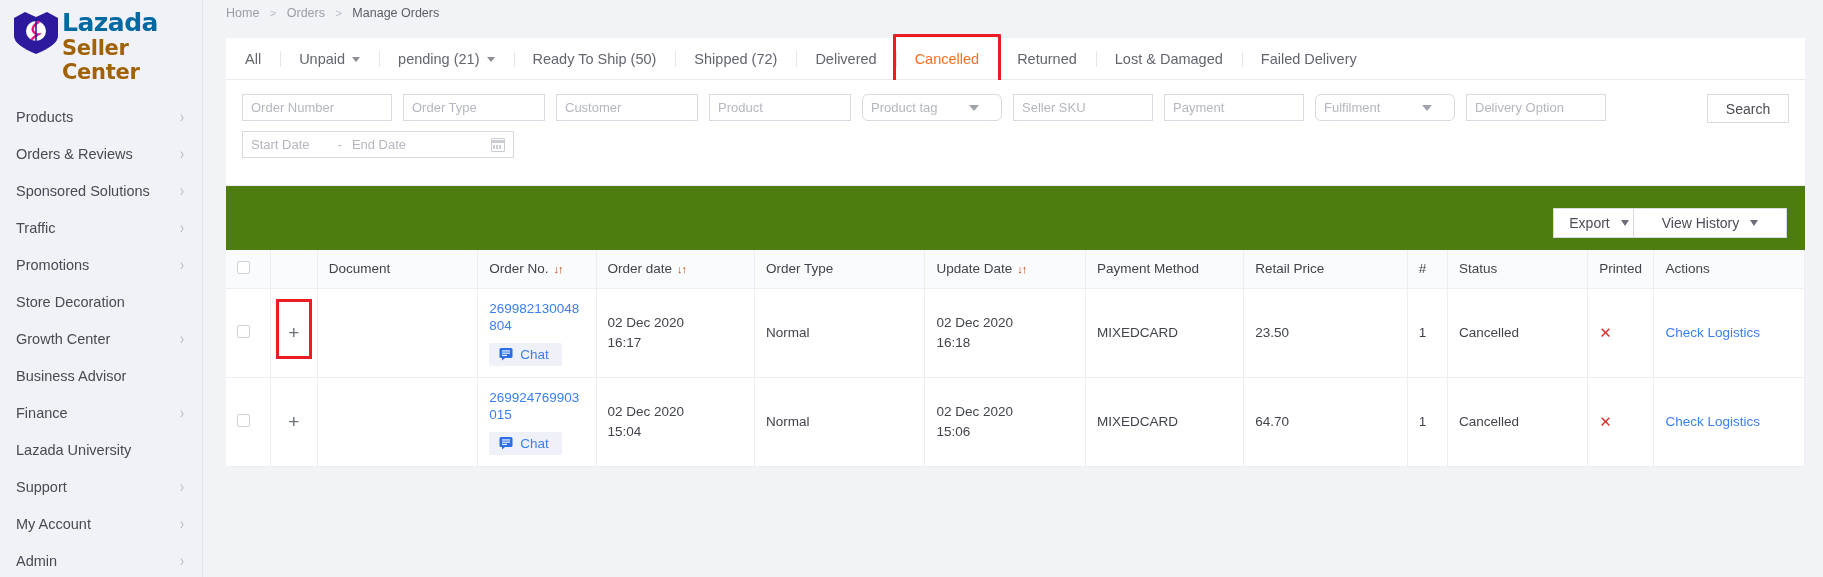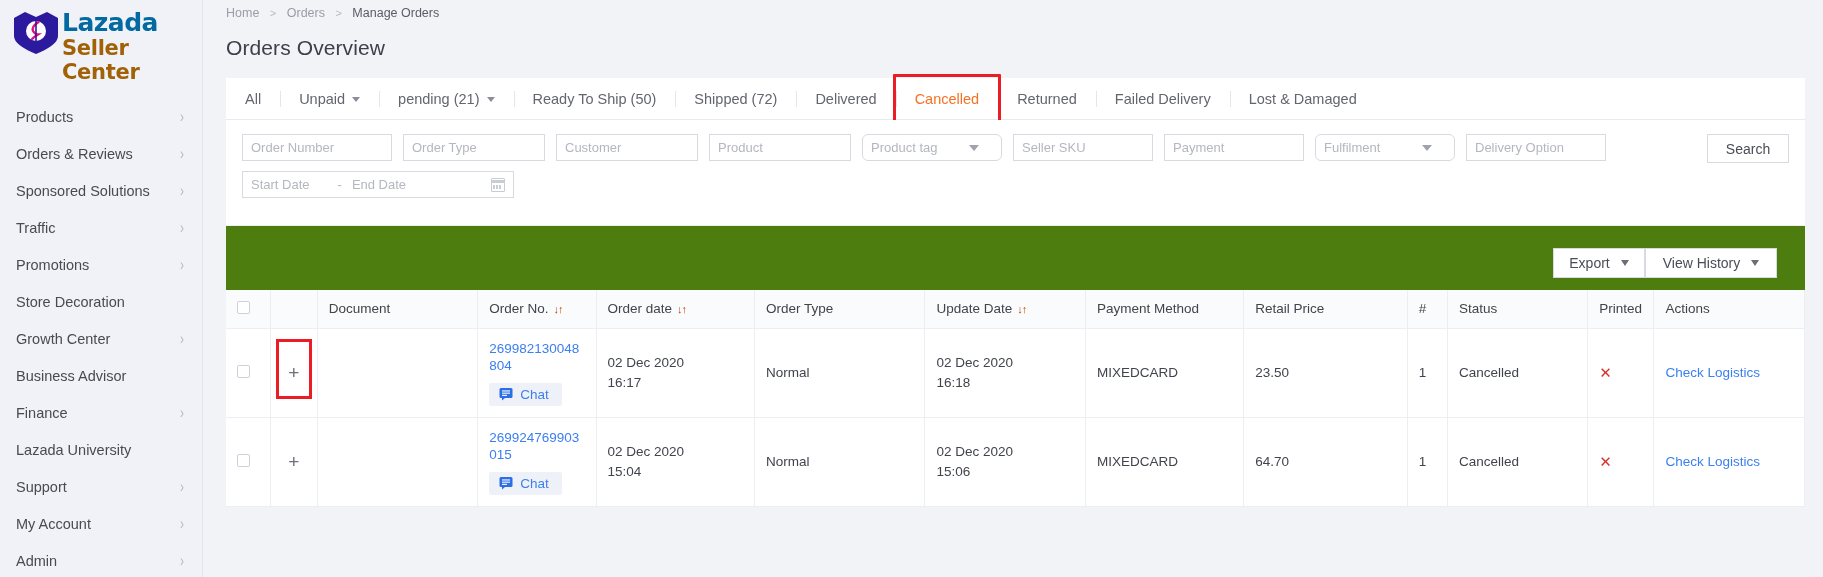--- a/index.html
+++ b/index.html
@@ -134,21 +134,21 @@
   .btn {
     position:absolute; top:22px; height:30px; border:1px solid #d7dae0;
     background:#fff; font-size:14px; color:#4a4d55;
     display:flex; align-items:center; justify-content:center; cursor:pointer;
   }
   .btn .bcaret {
     width:0;height:0;border-left:4.5px solid transparent;border-right:4.5px solid transparent;
     border-top:6px solid #6b6e76; margin-left:11px;
   }
   #btn-export { right:160px; width:92px; }
-  #btn-history { right:28px; width:132px;margin-left:24px; }
+  #btn-history { right:18px; width:154px;margin-left:24px; }
 
   
   .tbl-wrap { margin:0 18px 0 23px; background:#fff; }
   table.tbl { border-collapse:collapse; width:100%; table-layout:fixed; }
   table.tbl th {
     background:#fafbfc; font-weight:normal; font-size:13.5px; color:#41444c;
     text-align:left; padding:0 11px; height:38px;
     border-bottom:1px solid #eceef1; border-right:1px solid #eceef1;
     white-space:nowrap;
   }
@@ -263,21 +263,20 @@
   <div class="main">
 
     <div class="crumb">
       <span class="c-link">Home</span>
       <span class="sep">&gt;</span>
       <span class="c-link">Orders</span>
       <span class="sep">&gt;</span>
       <span class="c-cur">Manage Orders</span>
     </div>
 
-    <div class="title">Orders Overview</div>
 
     <div class="tabs-wrap">
       <div class="tab">
         <span>All</span>
       </div>
       <div class="tab">
         <span>Unpaid</span>
         <span class="caret"></span>
       </div>
       <div class="tab">
@@ -293,24 +292,24 @@
       <div class="tab">
         <span>Delivered</span>
       </div>
       <div class="tab active" id="tab-cancelled">
         <span>Cancelled</span>
       </div>
       <div class="tab">
         <span>Returned</span>
       </div>
       <div class="tab">
+        <span>Lost &amp; Damaged</span>
+      </div>
+      <div class="tab">
         <span>Failed Delivery</span>
-      </div>
-      <div class="tab">
-        <span>Lost &amp; Damaged</span>
       </div>
       <div class="tab-annot" id="annot-tab" style="left: 666.641px; top: -4.5px; width: 108.5px; height: 50px;"></div>
     </div>
 
     <div class="filter">
       <div class="frow">
         <div class="fld w1">Order Number</div>
         <div class="fld w2">Order Type</div>
         <div class="fld w2">Customer</div>
         <div class="fld w2">Product</div>

